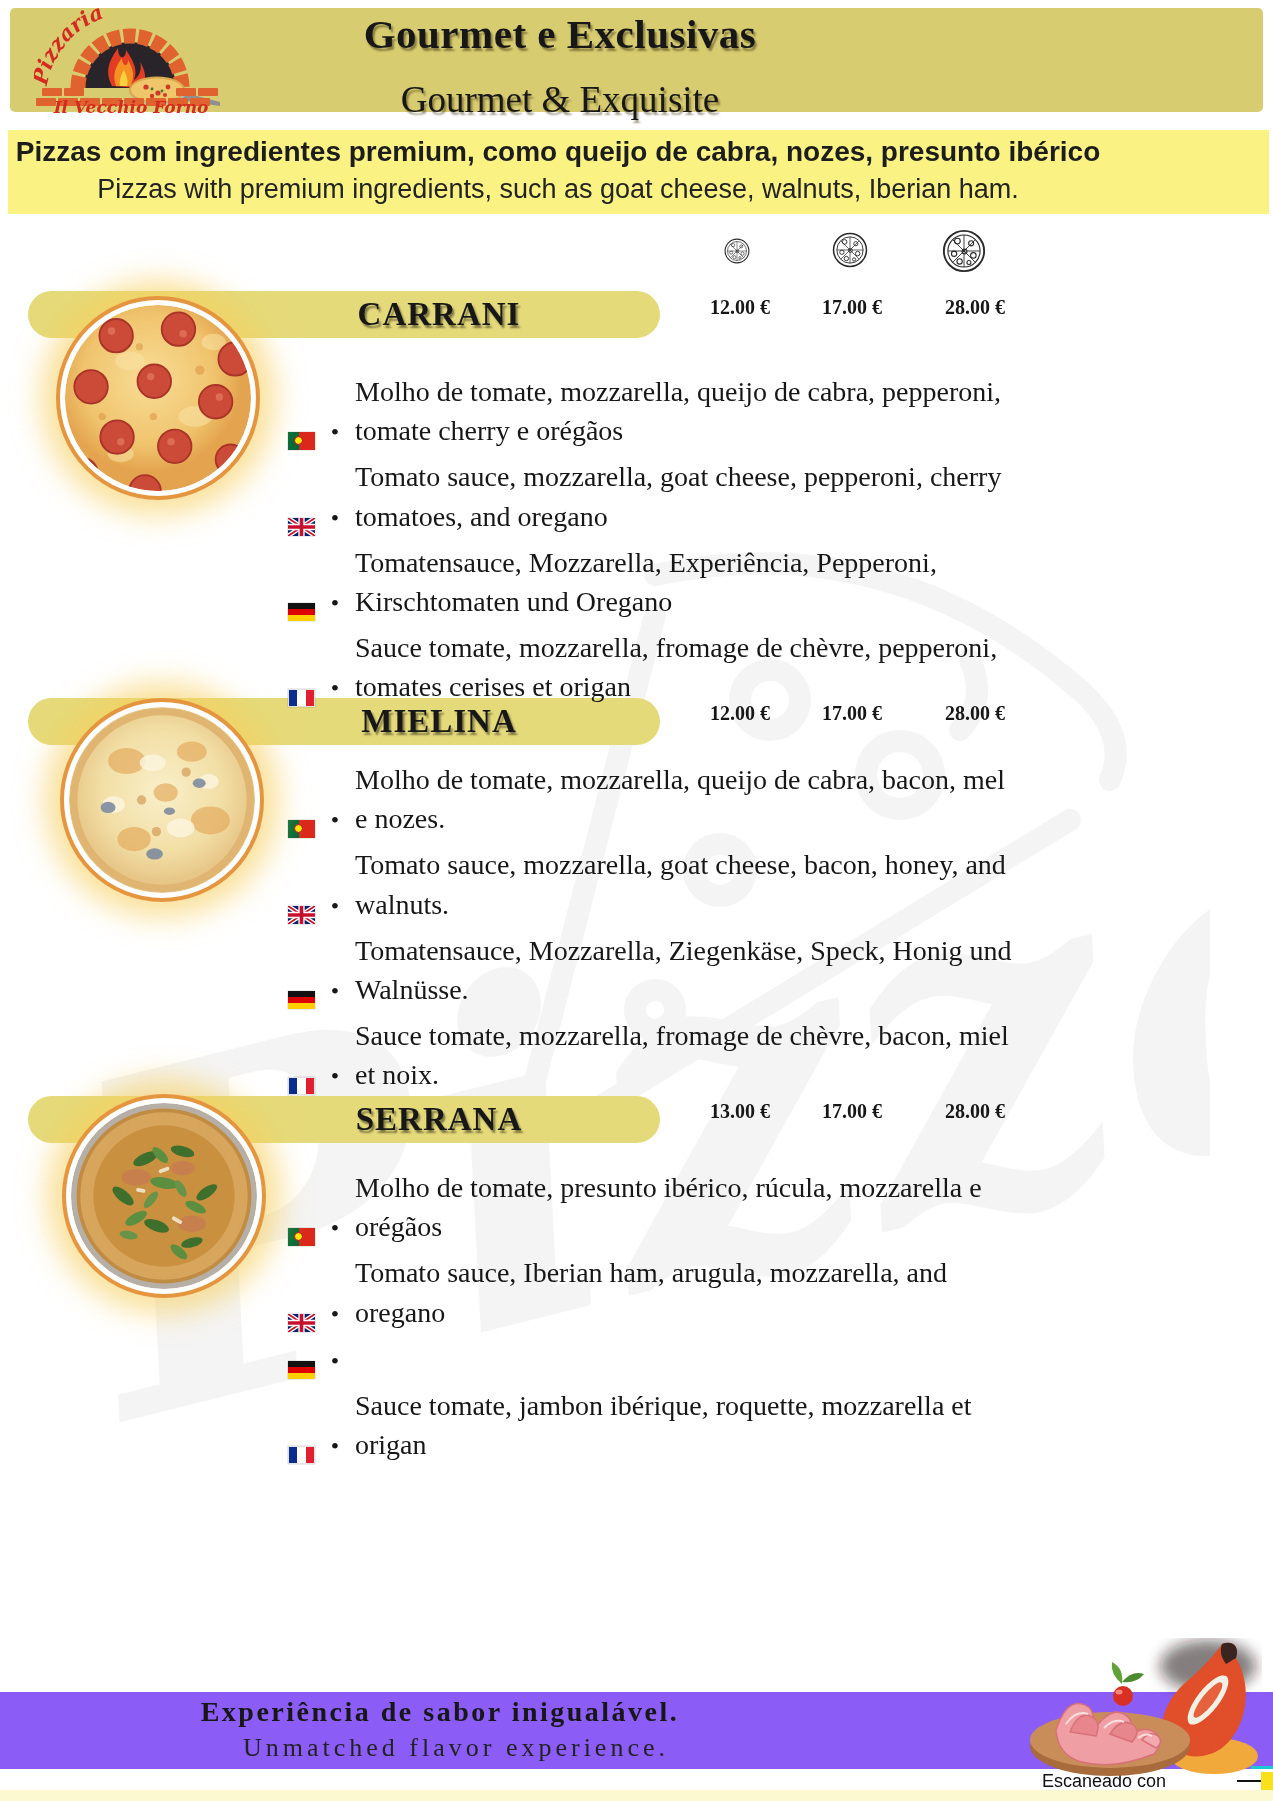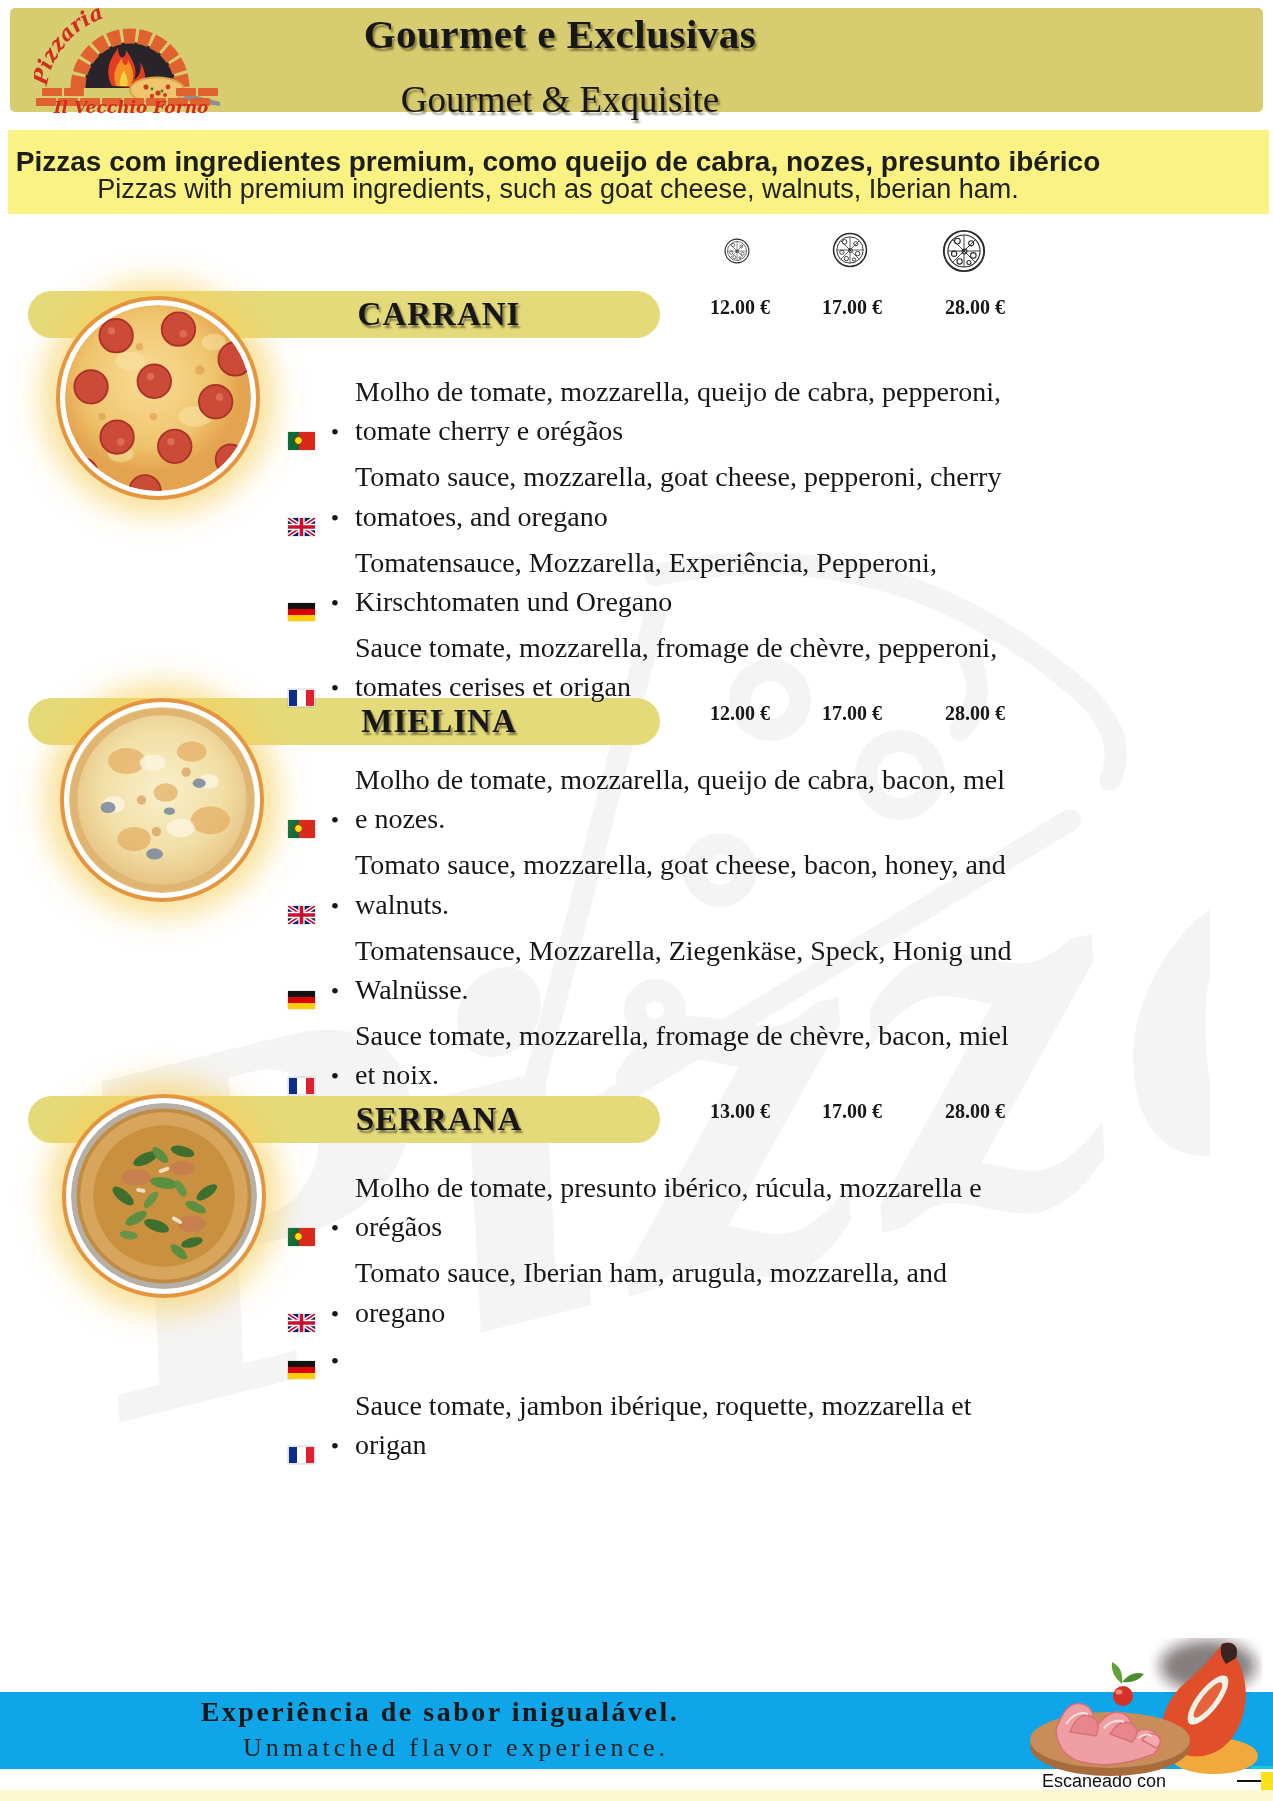--- a/index.html
+++ b/index.html
@@ -11,21 +11,21 @@
                background:#d8cc70;border-radius:5px;}
   .logo{position:absolute;left:34px;top:8px;width:195px;height:106px;}
   .header-titles{position:absolute;left:250px;top:10px;width:620px;text-align:center;}
   .title-pt{font-size:41px;font-weight:bold;letter-spacing:.5px;
             text-shadow:2px 3px 2px rgba(70,60,20,.55);}
   .title-en{font-size:37px;margin-top:20px;text-shadow:2px 3px 2px rgba(70,60,20,.5);}
 
   
   .intro-band{position:absolute;left:8px;top:130px;width:1261px;height:84px;background:#faf383;}
   .intro-pt{position:absolute;left:0;top:6px;width:1100px;text-align:center;
-            font-family:"Liberation Sans","DejaVu Sans",sans-serif;font-weight:bold;font-size:28px;color:#1d1d1d;margin-top:10px;}
+            font-family:"Liberation Sans","DejaVu Sans",sans-serif;font-weight:bold;font-size:28px;color:#1d1d1d;}
   .intro-en{position:absolute;left:0;top:44px;width:1100px;text-align:center;
             font-family:"Liberation Sans","DejaVu Sans",sans-serif;font-size:27px;color:#232323;}
   .sz{position:absolute;}
   .sz-s{left:724px;top:238px;width:26px;height:26px;}
   .sz-m{left:832px;top:232px;width:36px;height:36px;}
   .sz-l{left:942px;top:229px;width:44px;height:44px;}
 
   
   .pill{position:absolute;left:28px;width:632px;height:47px;background:#e5da7a;
         border-radius:28px;display:flex;align-items:center;justify-content:center;
@@ -56,21 +56,21 @@
   .flag-fr{background:linear-gradient(90deg,#0a2d8f 0 32%,#ffffff 32% 68%,#e02030 68% 100%);
            border:1px solid #e2e2e2;box-sizing:border-box;}
   .bullet{flex:none;width:40px;text-align:center;margin-top:1px;}
   .bullet::before{content:"\2022";font-size:24px;}
   .item-text{width:666px;}
 
   
   .watermark{position:absolute;left:70px;top:540px;width:1140px;height:1070px;opacity:.06;z-index:0;}
 
   
-  .footer-band{position:absolute;left:0;top:1692px;width:1273px;height:77px;background:#0ea5e9;}
+  .footer-band{position:absolute;left:0;top:1692px;width:1273px;height:77px;background:#8b5cf6;}
   .footer-pt{position:absolute;left:0;top:4px;width:880px;text-align:center;
              font-size:28px;font-weight:bold;letter-spacing:2.5px;}
   .footer-en{position:absolute;left:0;top:41px;width:880px;text-align:center;
              font-size:26px;letter-spacing:4px;color:#222;margin-left:16px;}
   .ham-art{position:absolute;left:1026px;top:1638px;width:236px;height:142px;z-index:4;}
 
   
   .scan-strip{position:absolute;left:0;top:1769px;width:1273px;height:21px;background:#ffffff;}
   .scan-label{position:absolute;left:1042px;top:1771px;font-family:"Liberation Sans","DejaVu Sans",sans-serif;
               font-size:18px;color:#111;}

